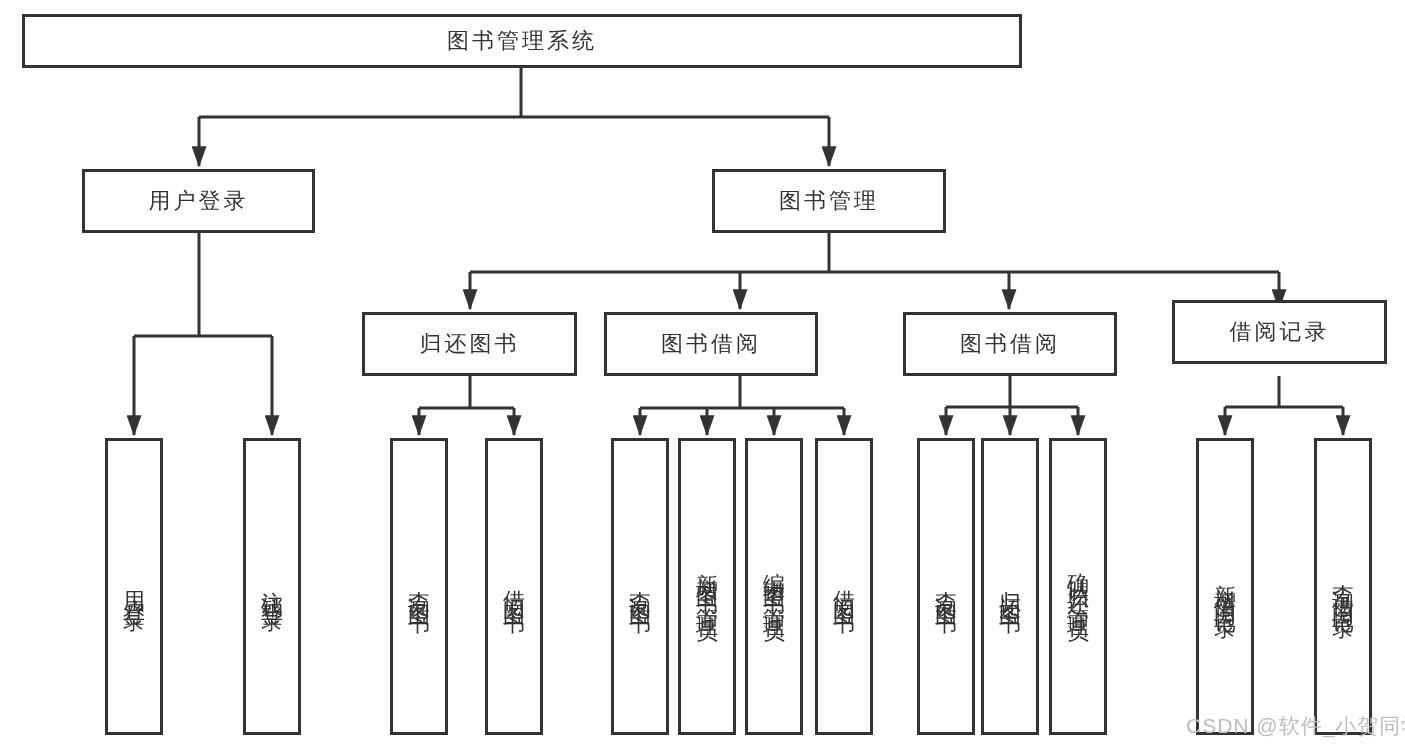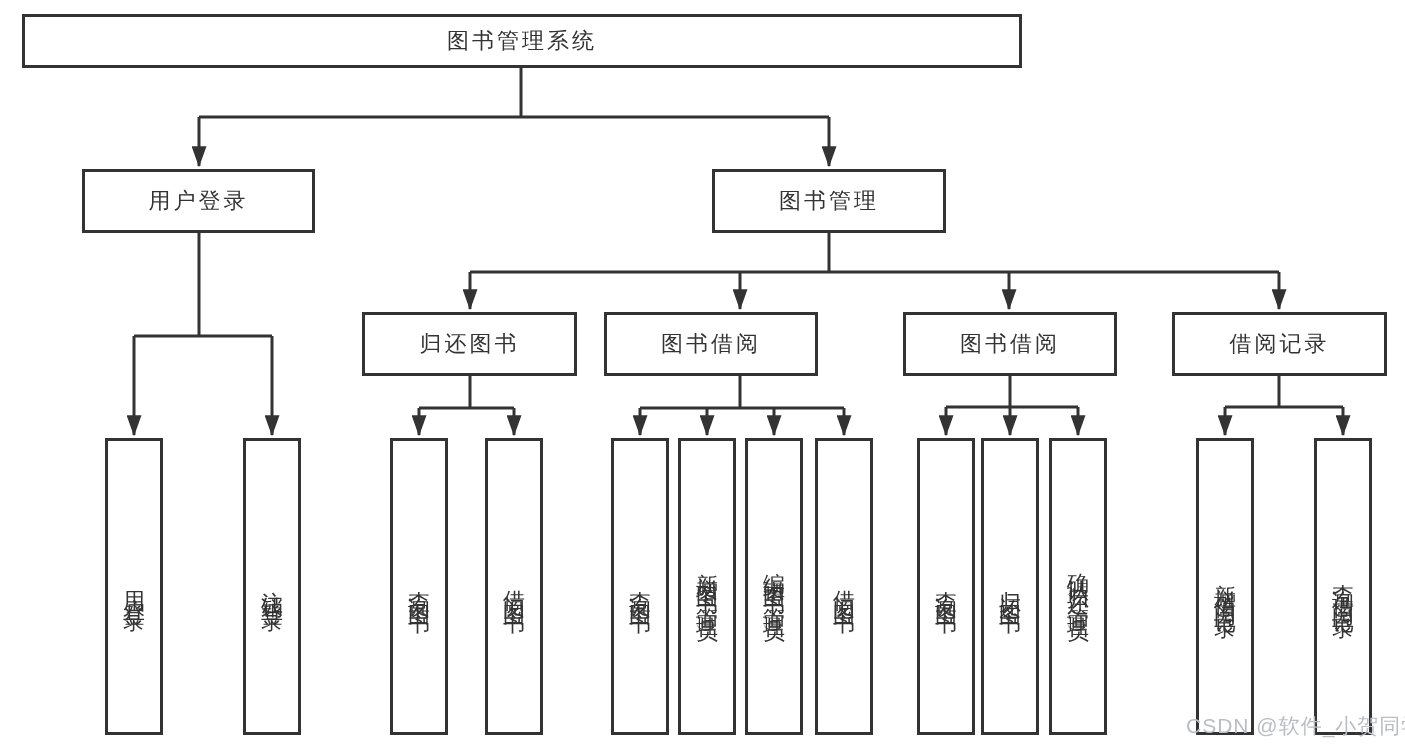--- a/index.html
+++ b/index.html
@@ -45,21 +45,21 @@
     line-height:1;
     white-space:nowrap;
   }
   
   .b-root{left:22px;top:14px;width:1000px;height:54px;}
   .b-user-login{left:82px;top:169px;width:233px;height:64px;}
   .b-book-mgmt{left:712px;top:169px;width:234px;height:64px;text-align:center;}
   .b-new-book{left:362px;top:312px;width:215px;height:64px;}
   .b-book-borrow{left:604px;top:312px;width:214px;height:64px;}
   .b-cur-borrow{left:903px;top:312px;width:214px;height:64px;}
-  .b-borrow-rec{left:1172px;top:312px;width:215px;height:64px;}
+  .b-borrow-rec{left:1172px;top:300px;width:215px;height:64px;}
   .l-a1{left:105px;} .l-a2{left:243px;}
   .l-b1{left:390px;} .l-b2{left:485px;}
   .l-c1{left:611px;} .l-c2{left:678px;} .l-c3{left:745px;} .l-c4{left:815px;}
   .l-d1{left:917px;} .l-d2{left:981px;} .l-d3{left:1049px;}
   .l-e1{left:1196px;} .l-e2{left:1314px;}
   .watermark{
     position:absolute;left:1186px;top:712px;
     color:var(--watermark);
     font-size:21px;letter-spacing:1px;
     white-space:nowrap;

